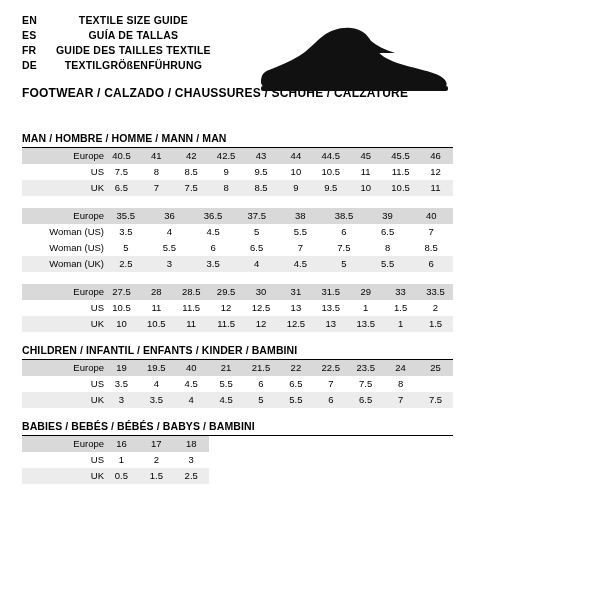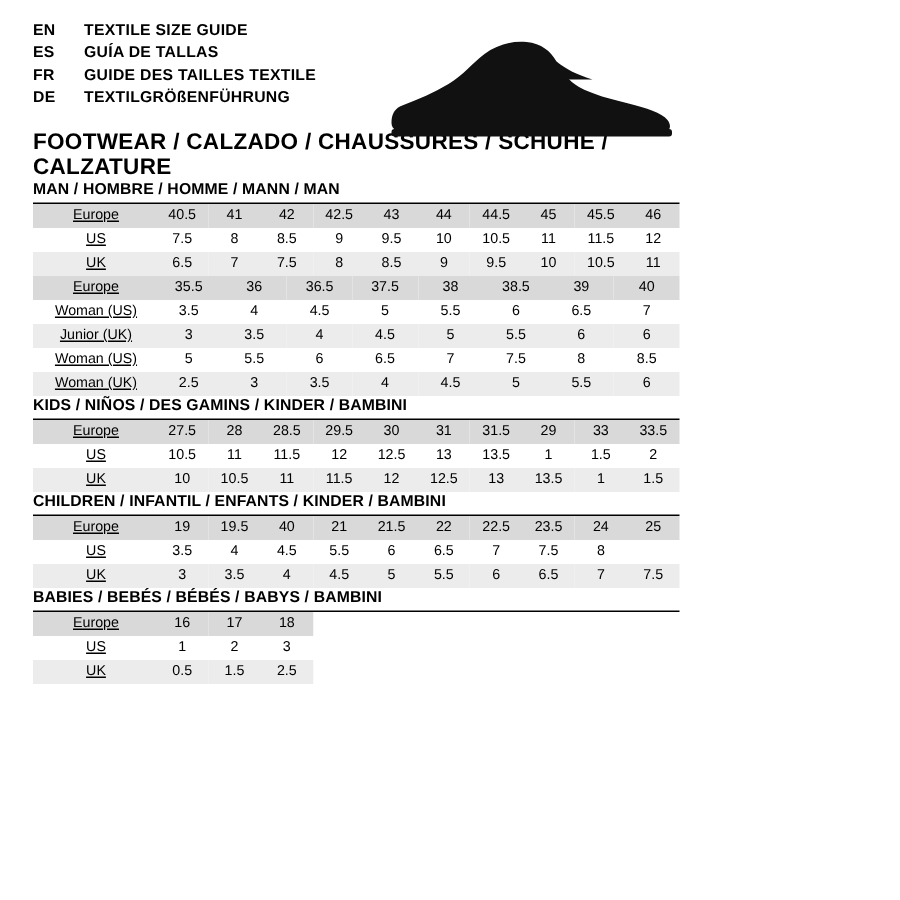--- a/index.html
+++ b/index.html
@@ -39,43 +39,45 @@
     vertical-align: top;
     line-height: 13.5px;
     white-space: nowrap;
   }
   .lang-code {
     width: 34px;
     font-weight: bold;
   }
   .lang-title {
     font-weight: bold;
+    text-align: center;
   }
   .footwear-line {
     margin-top: 12px;
-    font-size: 15px;
+    font-size: 12px;
     font-weight: bold;
     letter-spacing: .2px;
   }
 
   
   .shoe {
     position: absolute;
     right: 22px;
     top: 20px;
     width: 200px;
     height: 80px;
   }
 
   
   .content {
     padding: 0 22px;
     box-sizing: border-box;
   }
   .section {
+    margin-top: 12px;
   }
   .section-title {
     font-size: 10.5px;
     font-weight: bold;
     letter-spacing: .1px;
     padding: 0 0 3px 0;
     border-bottom: 1px solid #000;
     margin-bottom: 0;
   }
   table.size {
@@ -85,24 +87,23 @@
     table-layout: fixed;
   }
   table.size td {
     height: 16px;
     line-height: 16px;
     padding: 0;
     text-align: center;
     white-space: nowrap;
   }
   table.size td.rowlabel {
-    text-align: center;
+    text-align: right;
     padding-left: 2px;
     width: 80px;
-    text-decoration: underline;
   }
   table.size tr.shaded td {
     background: #d9d9d9;
   }
   table.size tr.alt td {
     background: #ececec;
   }
 </style>
 </head>
 <body>
@@ -207,31 +208,20 @@
           <td class="rowlabel">Woman (US)</td>
           <td>3.5</td>
           <td>4</td>
           <td>4.5</td>
           <td>5</td>
           <td>5.5</td>
           <td>6</td>
           <td>6.5</td>
           <td>7</td>
         </tr>
-        <tr class="alt">
-          <td class="rowlabel">Junior (UK)</td>
-          <td>3</td>
-          <td>3.5</td>
-          <td>4</td>
-          <td>4.5</td>
-          <td>5</td>
-          <td>5.5</td>
-          <td>6</td>
-          <td>6</td>
-        </tr>
         <tr>
           <td class="rowlabel">Woman (US)</td>
           <td>5</td>
           <td>5.5</td>
           <td>6</td>
           <td>6.5</td>
           <td>7</td>
           <td>7.5</td>
           <td>8</td>
           <td>8.5</td>
@@ -245,21 +235,20 @@
           <td>4.5</td>
           <td>5</td>
           <td>5.5</td>
           <td>6</td>
         </tr>
       </tbody>
         </table>
     </div>
 
     <div class="section">
-      <div class="section-title">KIDS / NIÑOS / DES GAMINS / KINDER / BAMBINI</div>
       <table class="size">
         <tbody>
             <tr class="shaded">
           <td class="rowlabel">Europe</td>
           <td>27.5</td>
           <td>28</td>
           <td>28.5</td>
           <td>29.5</td>
           <td>30</td>
           <td>31</td>

